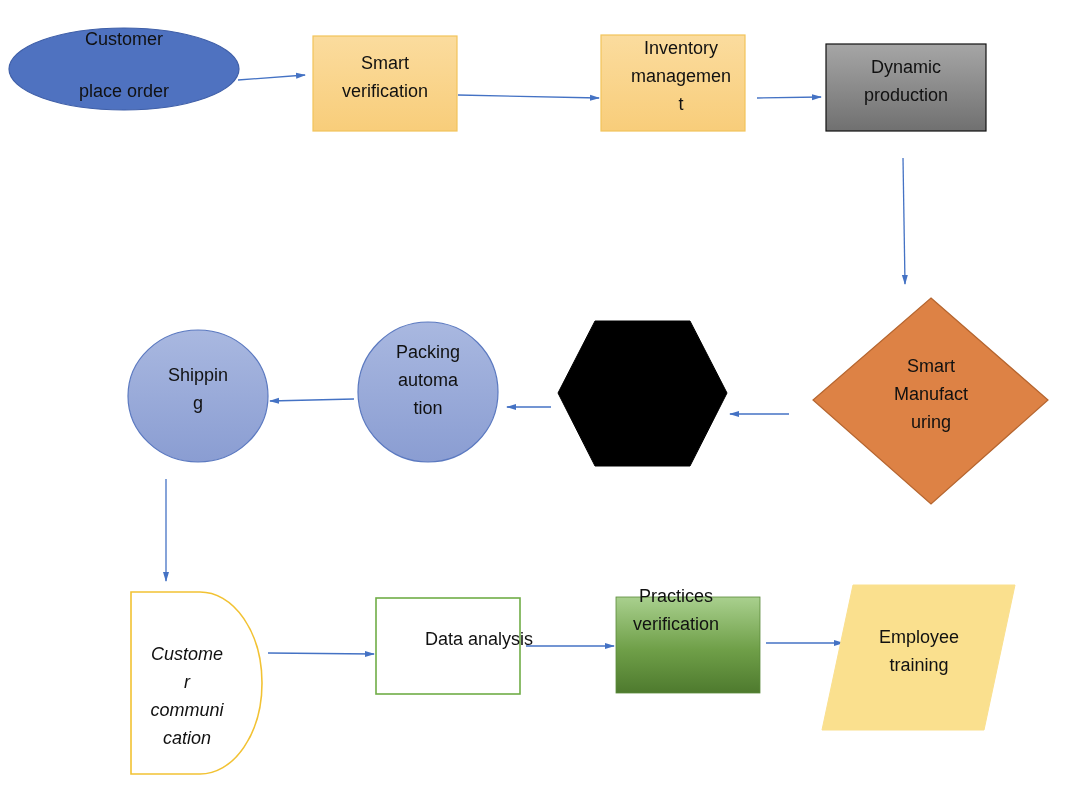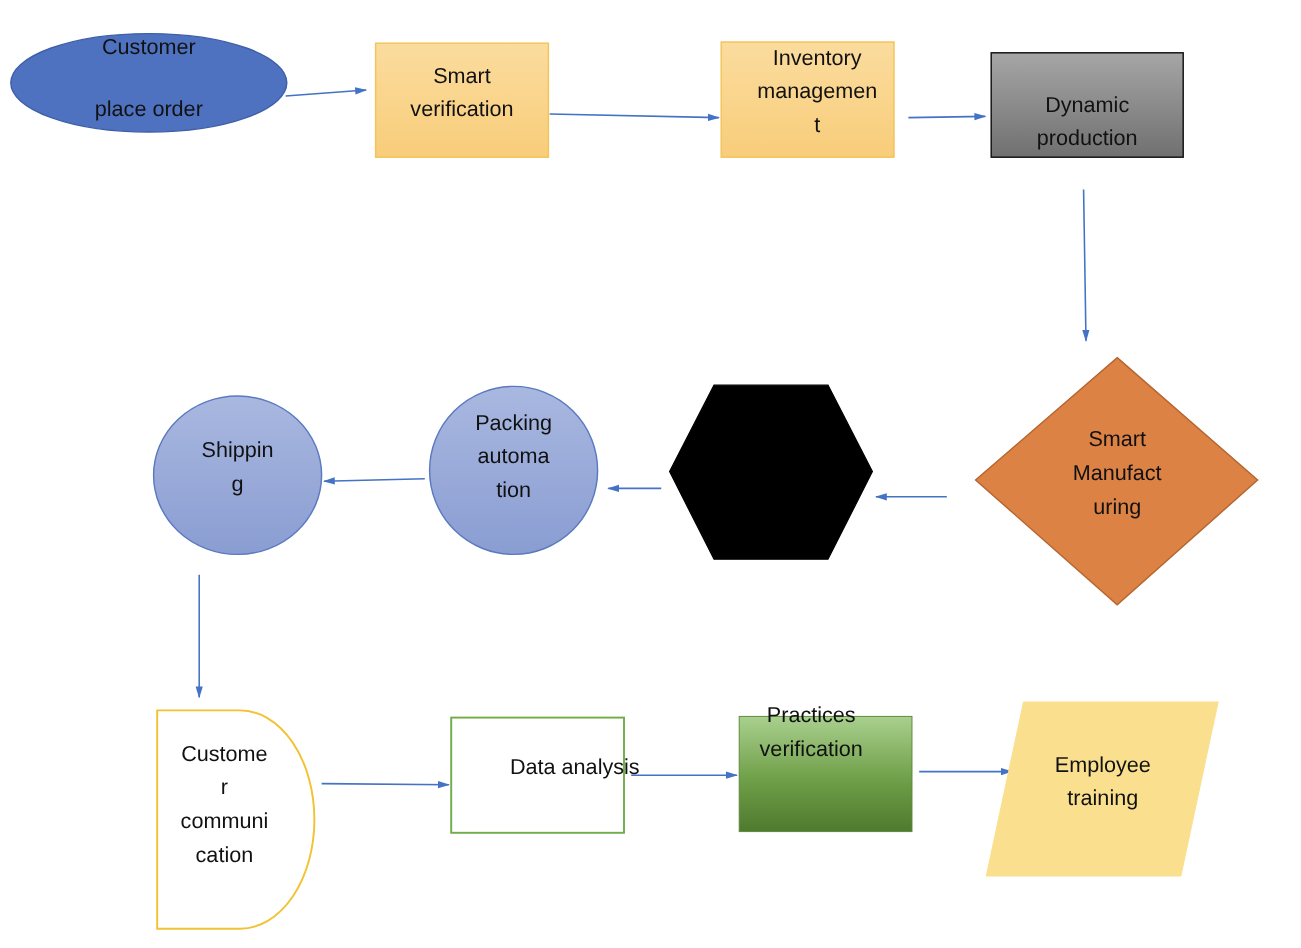--- a/index.html
+++ b/index.html
@@ -74,21 +74,21 @@
   <span>Smart</span>
   <span>verification</span>
 </div>
 
 <div class="label" style="left:601px; top:33px; width:160px; height:86px;">
   <span>Inventory</span>
   <span>managemen</span>
   <span>t</span>
 </div>
 
-<div class="label" style="left:826px; top:52px; width:160px; height:58px;margin-top:20px;">
+<div class="label" style="left:826px; top:52px; width:160px; height:58px;">
   <span>Dynamic</span>
   <span>production</span>
 </div>
 
 <div class="label" style="left:861px; top:351px; width:140px; height:86px;">
   <span>Smart</span>
   <span>Manufact</span>
   <span>uring</span>
 </div>
 
@@ -96,21 +96,21 @@
   <span>Packing</span>
   <span>automa</span>
   <span>tion</span>
 </div>
 
 <div class="label" style="left:138px; top:360px; width:120px; height:58px;">
   <span>Shippin</span>
   <span>g</span>
 </div>
 
-<div class="label" style="left:131px; top:612px; width:112px; height:116px;">
+<div class="label" style="left:131px; top:638px; width:112px; height:116px;font-style:italic;">
   <span>Custome</span>
   <span>r</span>
   <span>communi</span>
   <span>cation</span>
 </div>
 
 <div class="label" style="left:376px; top:624px; width:144px; height:30px;padding-left:31px;">
   <span>Data analysis</span>
 </div>
 

